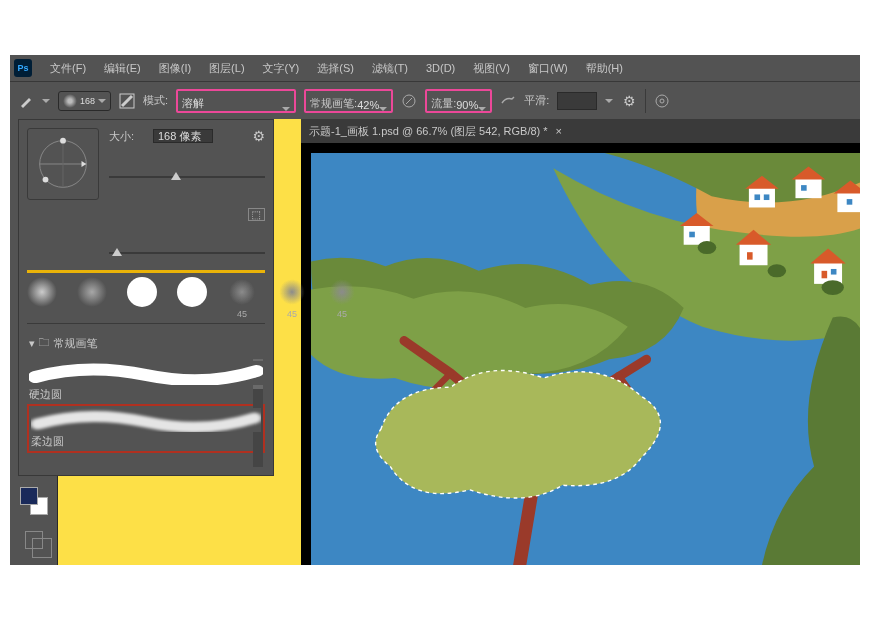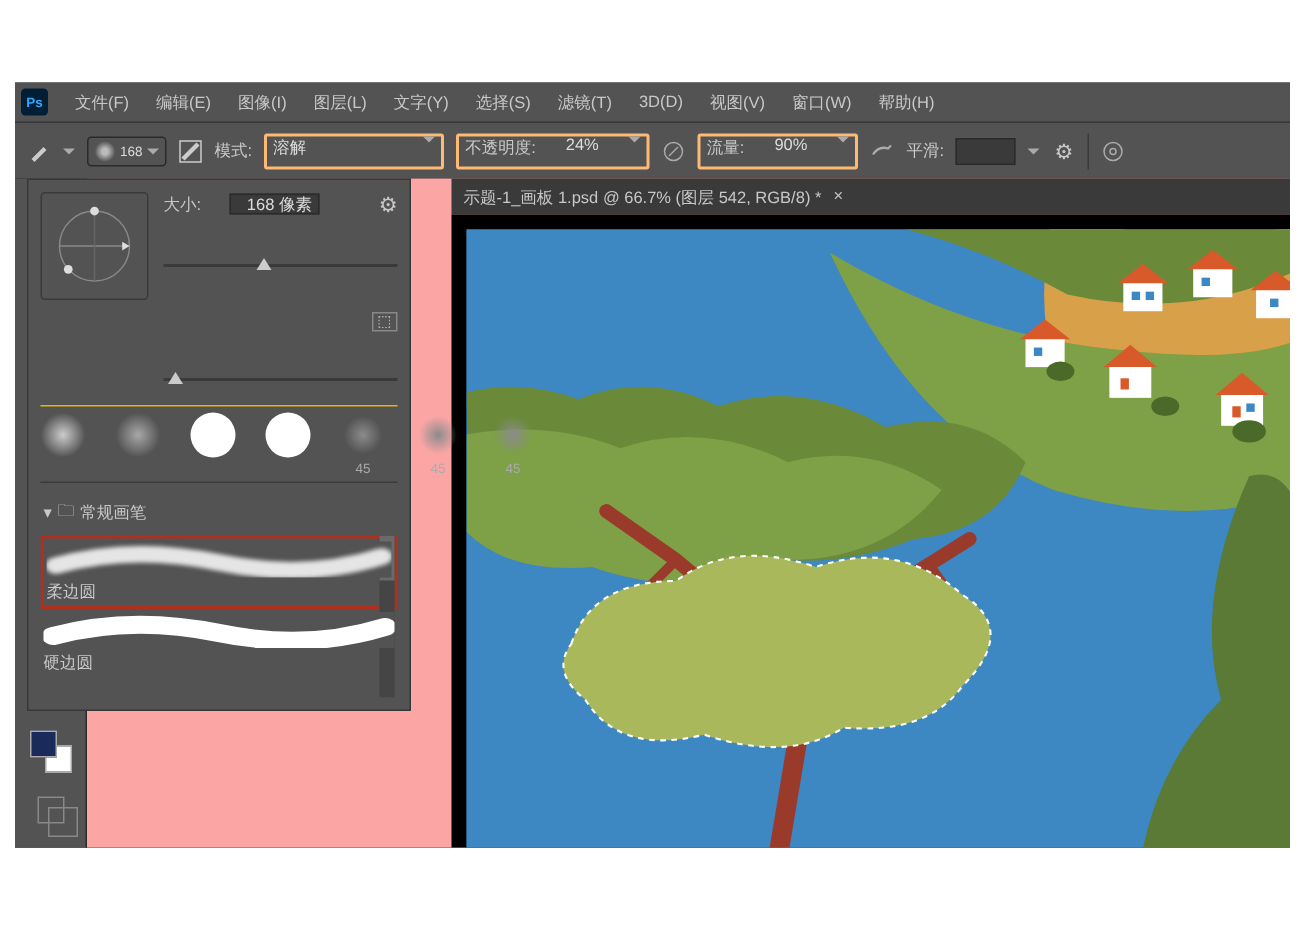--- a/index.html
+++ b/index.html
@@ -4,60 +4,60 @@
 <style>
 *{margin:0;padding:0;box-sizing:border-box;font-family:"Microsoft YaHei",sans-serif;font-size:11px;color:#c8c8c8}
 body{background:#fff;width:870px;height:630px;overflow:hidden}
 .app{position:absolute;left:10px;top:55px;width:850px;height:510px;background:#323232;display:flex;flex-direction:column}
 .menubar{height:26px;background:#535353;display:flex;align-items:center;padding:0 4px;gap:2px}
 .ps-logo{width:18px;height:18px;background:#001e36;border-radius:3px;display:flex;align-items:center;justify-content:center;font-weight:bold;font-size:9px;color:#31a8ff;margin-right:8px}
 .menubar span.mi{padding:4px 8px;cursor:pointer}
 .optbar{height:38px;background:#535353;border-top:1px solid #383838;display:flex;align-items:center;padding:0 8px;gap:8px}
 .brush-thumb{width:14px;height:14px;background:radial-gradient(circle,#bbb 0%,#bbb 20%,transparent 70%);border-radius:50%}
 .brush-sel{display:flex;align-items:center;gap:3px;border:1px solid #2a2a2a;padding:2px 4px;border-radius:3px}
-.redbox{border:2px solid #fdba74;border-radius:2px;display:flex;align-items:flex-start;padding:0 4px;height:24px;gap:20px}
+.redbox{border:2px solid #ec4899;border-radius:2px;display:flex;align-items:flex-end;padding:0 4px;height:24px;gap:0}
 .lbl{font-size:11px}
 .val{font-size:11px;color:#ddd}
 .dda{width:0;height:0;border-left:4px solid transparent;border-right:4px solid transparent;border-top:4px solid #aaa;display:inline-block}
 .sep{width:1px;height:24px;background:#3a3a3a}
 .ic{width:16px;height:16px;display:flex;align-items:center;justify-content:center;font-size:13px}
 .maincont{flex:1;display:flex;background:#262626;position:relative}
 .toolcol{width:48px;background:#535353;border-right:1px solid #2a2a2a;display:flex;flex-direction:column;align-items:center;padding-top:8px;gap:10px}
 .swatch{margin-top:360px;position:relative;width:28px;height:28px}
 .swa{position:absolute;width:18px;height:18px;border:1px solid #aaa}
 .swa.fg{background:#1a2a5a;left:0;top:0;z-index:2}
 .swa.bg{background:#fff;right:0;bottom:0}
 .overlap{width:18px;height:18px;border:1px solid #888;position:relative;margin-top:6px}
 .overlap::before{content:"";position:absolute;width:18px;height:18px;border:1px solid #888;left:6px;top:6px}
 .brushpanel{position:absolute;left:8px;top:0;width:256px;background:#535353;border:1px solid #383838;z-index:10;padding:8px}
 .bp-top{display:flex;gap:10px}
 .cursor-prev{width:72px;height:72px;border:1px solid #3a3a3a;border-radius:3px;position:relative}
 .cursor-prev svg{position:absolute;inset:0}
 .sliders{flex:1;display:flex;flex-direction:column;gap:24px}
 .srow{display:flex;align-items:center;gap:8px}
-.sinput{width:60px;background:#3a3a3a;border:1px solid #2a2a2a;color:#ddd;padding:0 4px;text-align:right;font-size:11px}
+.sinput{width:60px;background:#3a3a3a;border:1px solid #2a2a2a;color:#ddd;padding:0 4px;text-align:left;font-size:11px}
 .track{height:14px;position:relative;margin-top:2px}
 .track::before{content:"";position:absolute;left:0;right:0;top:6px;height:2px;background:#3a3a3a}
 .thumbt{position:absolute;width:0;height:0;border-left:5px solid transparent;border-right:5px solid transparent;border-bottom:8px solid #ccc;top:2px}
-.brushrow{display:flex;gap:20px;margin-top:10px;padding:4px 0;border-top:1px solid #eab308;border-bottom:1px solid #3a3a3a}
+.brushrow{display:flex;gap:20px;margin-top:10px;padding:4px 0;border-top:3px solid #eab308;border-bottom:1px solid #3a3a3a}
 .br{display:flex;flex-direction:column;align-items:center;gap:2px}
 .br .sw{width:30px;height:30px;border-radius:3px}
 .br .sw.soft{background:radial-gradient(circle,#ccc 0%,#999 30%,transparent 70%)}
 .br .sw.hard{background:#fff;border-radius:50%}
 .br .sw.tex{background:radial-gradient(circle,#888 0%,transparent 60%);filter:contrast(1.4)}
 .br .cap{font-size:9px;color:#aaa}
 .folder{margin-top:8px}
 .fhdr{display:flex;align-items:center;gap:4px;padding:2px}
 .brushlist{margin-top:4px;height:108px;overflow:hidden;position:relative}
 .blitem{padding:2px}
 .blitem.sel{border:2px solid #b03020}
 .stroke-prev{height:24px;background:#535353;position:relative}
 .stroke-prev svg{width:100%;height:100%}
 .bname{font-size:11px;margin-top:2px}
-.canvas-area{flex:1;background:#fca5a5;position:relative}
+.canvas-area{flex:1;background:#fde047;position:relative}
 .tabrow{position:absolute;left:243px;top:0;right:0;height:24px;background:#3a3a3a;display:flex;align-items:center;padding:0 8px;color:#bbb;font-size:11px}
 .tabrow .x{margin-left:8px;cursor:pointer}
 .canvas{position:absolute;left:243px;top:24px;right:0;bottom:0;background:#000;overflow:hidden}
 .art{position:absolute;left:10px;top:10px;right:-10px;bottom:-10px;background:#3d87c3}
 .gear-ic{font-size:14px}
 .scrollbar{position:absolute;right:2px;top:0;width:10px;height:100%;background:#454545}
 .scrollthumb{position:absolute;right:2px;top:0;width:10px;height:30px;background:#6a6a6a}
 </style>
 </head>
 <body>
@@ -99,22 +99,22 @@
           <path d="M3 13 L13 3" stroke="#ccc" stroke-width="3"></path>
         </svg>
     </div>
     <span class="lbl">模式:</span>
     <div class="redbox" style="width:120px">
       <span class="val">溶解</span>
       <span style="flex:1"></span>
       <span class="dda"></span>
     </div>
     <div class="redbox">
-      <span class="lbl">不透明度:</span>
-      <span class="val">24%</span>
+      <span class="lbl">常规画笔:</span>
+      <span class="val">42%</span>
       <span class="dda"></span>
     </div>
     <div class="ic">
       <svg width="16" height="16" viewBox="0 0 16 16">
           <circle cx="8" cy="8" r="6" fill="none" stroke="#aaa"></circle>
           <path d="M5 11 L11 5" stroke="#aaa"></path>
         </svg>
     </div>
     <div class="redbox">
       <span class="lbl">流量:</span>
@@ -207,36 +207,36 @@
 
       <div class="folder">
         <div class="fhdr">
           <span>▾</span>
           <span>🗀</span>
           <span>常规画笔</span>
         </div>
         <div class="brushlist">
           <div class="scrollbar"></div>
           <div class="scrollthumb"></div>
+          <div class="blitem">
+            <div class="stroke-prev">
+              <svg viewBox="0 0 180 24" preserveAspectRatio="none">
+                  <path d="M5 16 Q45 2 90 14 T175 10" stroke="#fff" stroke-width="12" fill="none" stroke-linecap="round"></path>
+                </svg>
+            </div>
+            <div class="bname">硬边圆</div>
+          </div>
           <div class="blitem sel">
             <div class="stroke-prev">
               <svg viewBox="0 0 180 24" preserveAspectRatio="none">
                   <path d="M5 16 Q45 2 90 14 T175 10" stroke="#fff" stroke-width="11" fill="none" stroke-linecap="round" opacity="0.85" filter="blur(1.5px)"></path>
                 </svg>
             </div>
             <div class="bname">柔边圆</div>
           </div>
-          <div class="blitem">
-            <div class="stroke-prev">
-              <svg viewBox="0 0 180 24" preserveAspectRatio="none">
-                  <path d="M5 16 Q45 2 90 14 T175 10" stroke="#fff" stroke-width="12" fill="none" stroke-linecap="round"></path>
-                </svg>
-            </div>
-            <div class="bname">硬边圆</div>
-          </div>
         </div>
       </div>
     </div>
 
     <div class="canvas-area">
       <div class="tabrow">
         <span>示题-1_画板 1.psd @ 66.7% (图层 542, RGB/8) *</span>
         <span class="x">×</span>
       </div>
       <div class="canvas">

